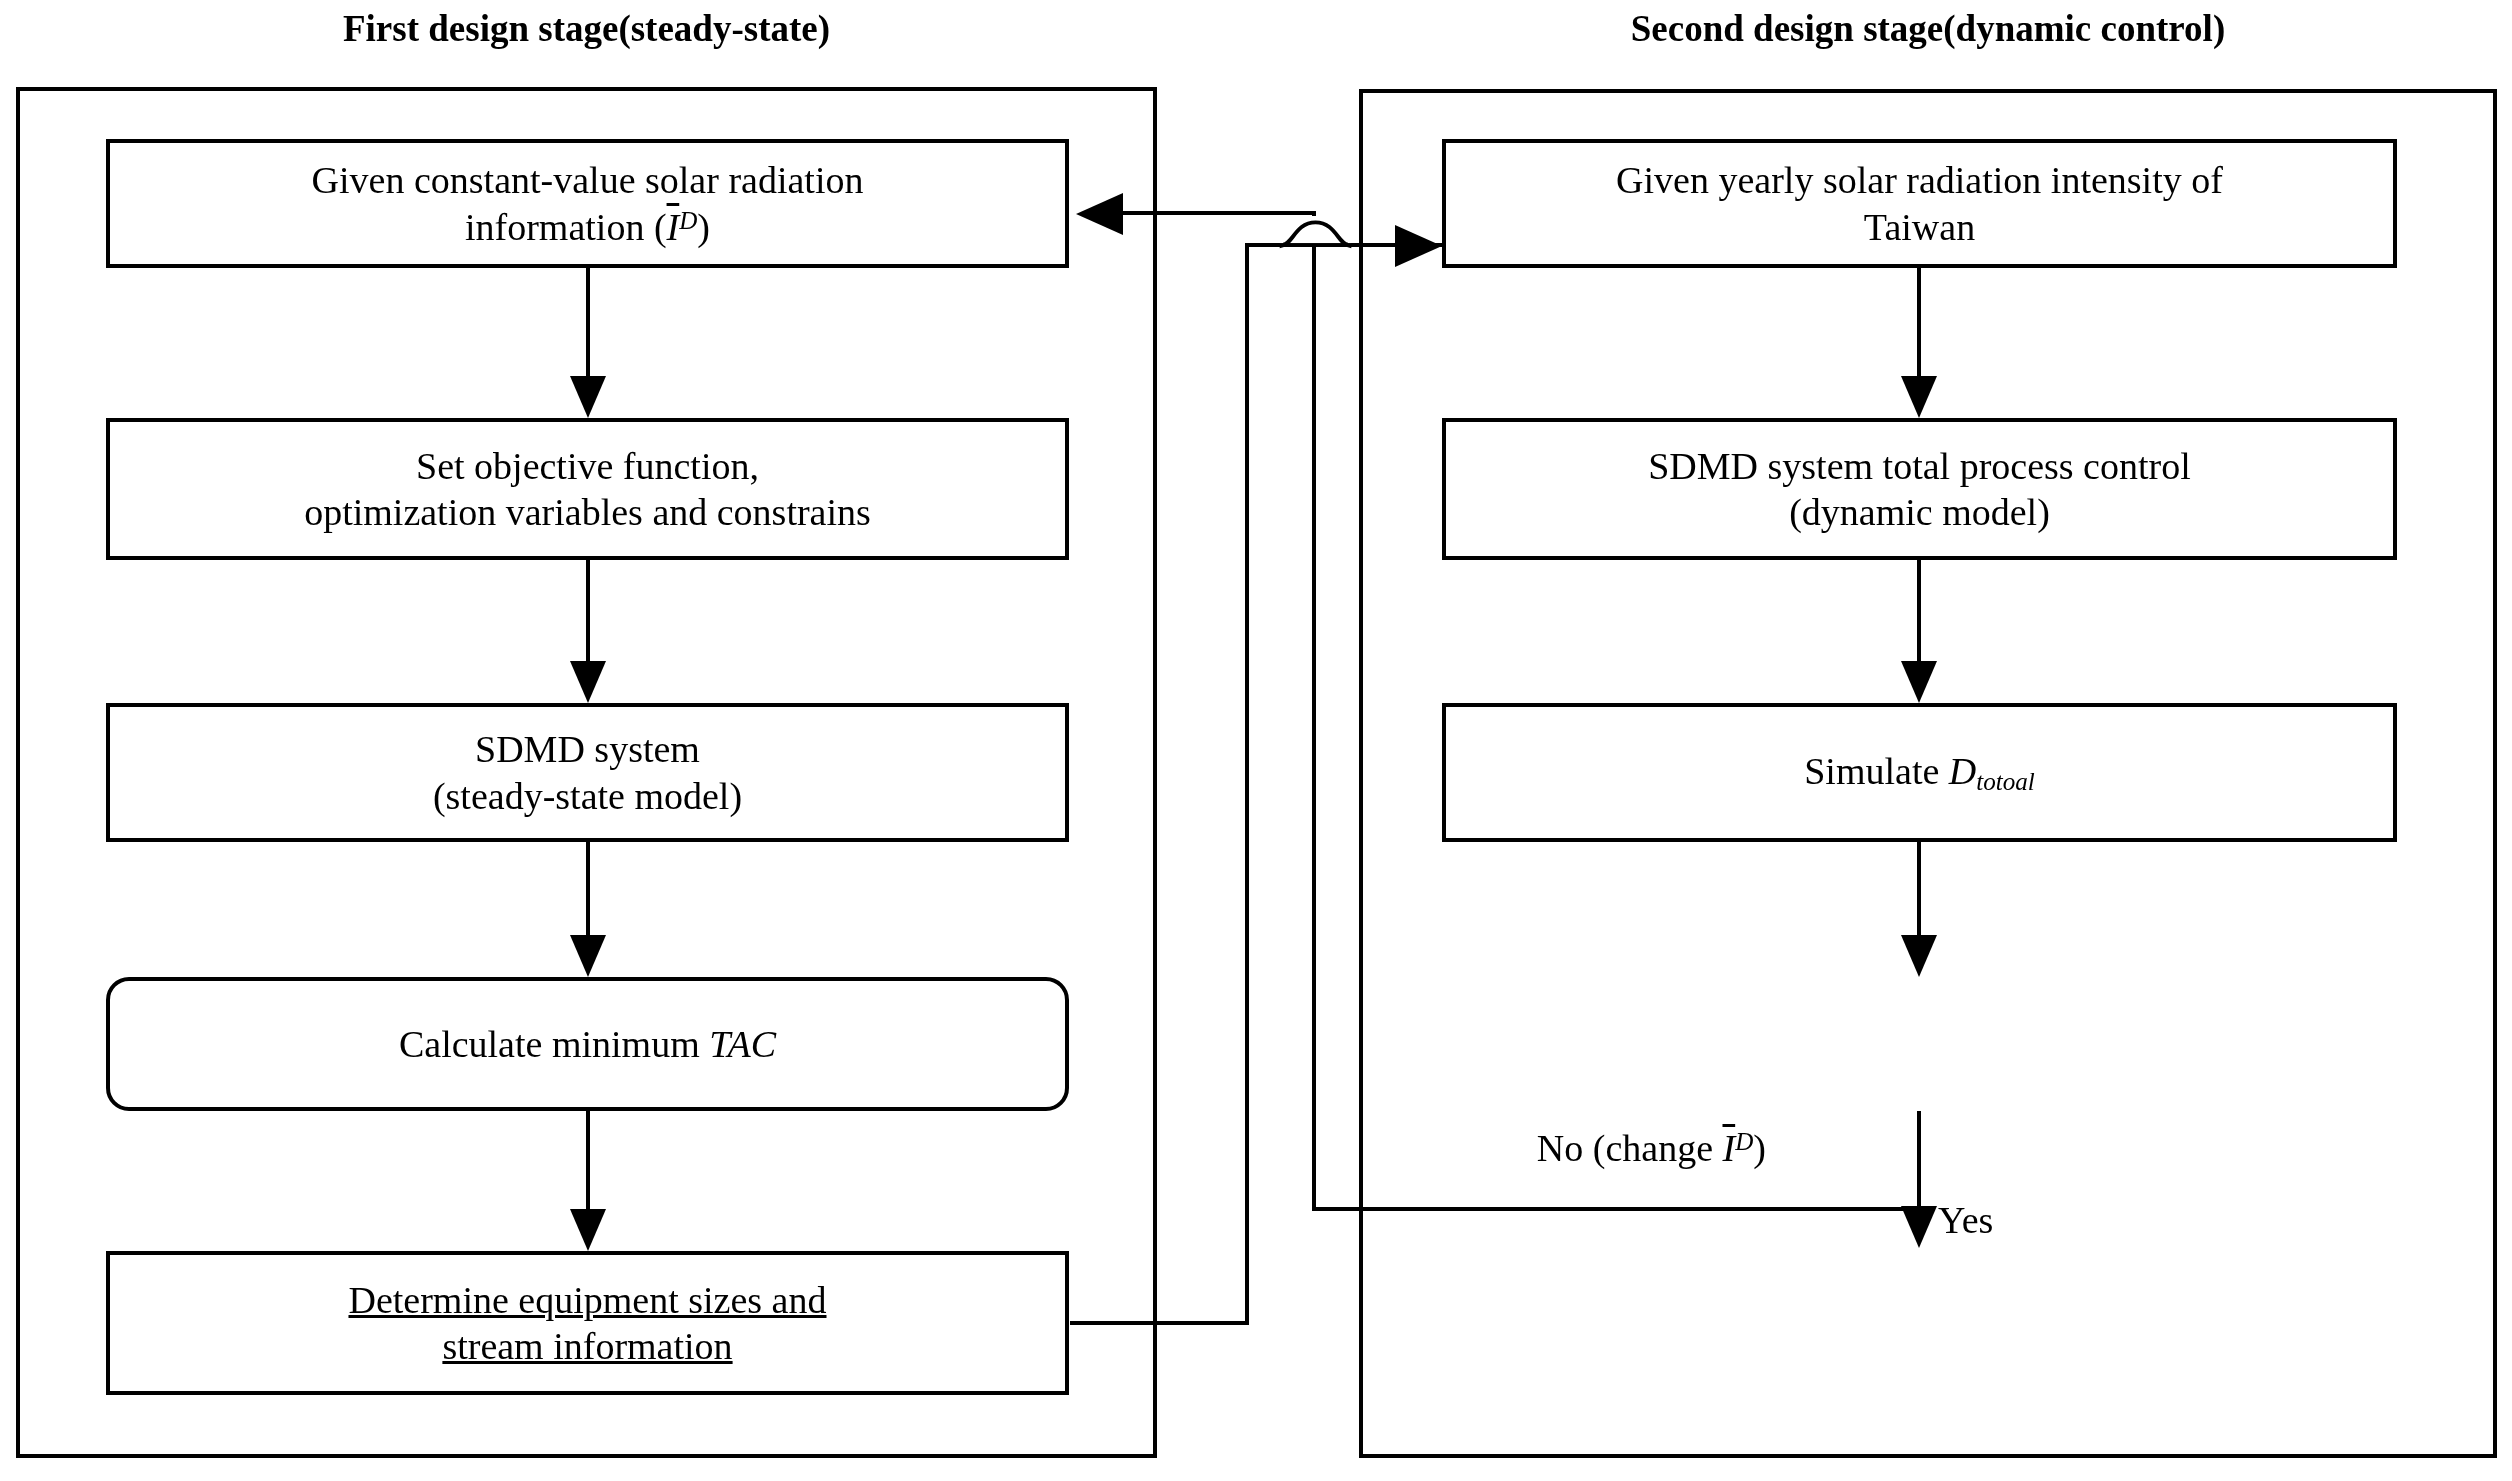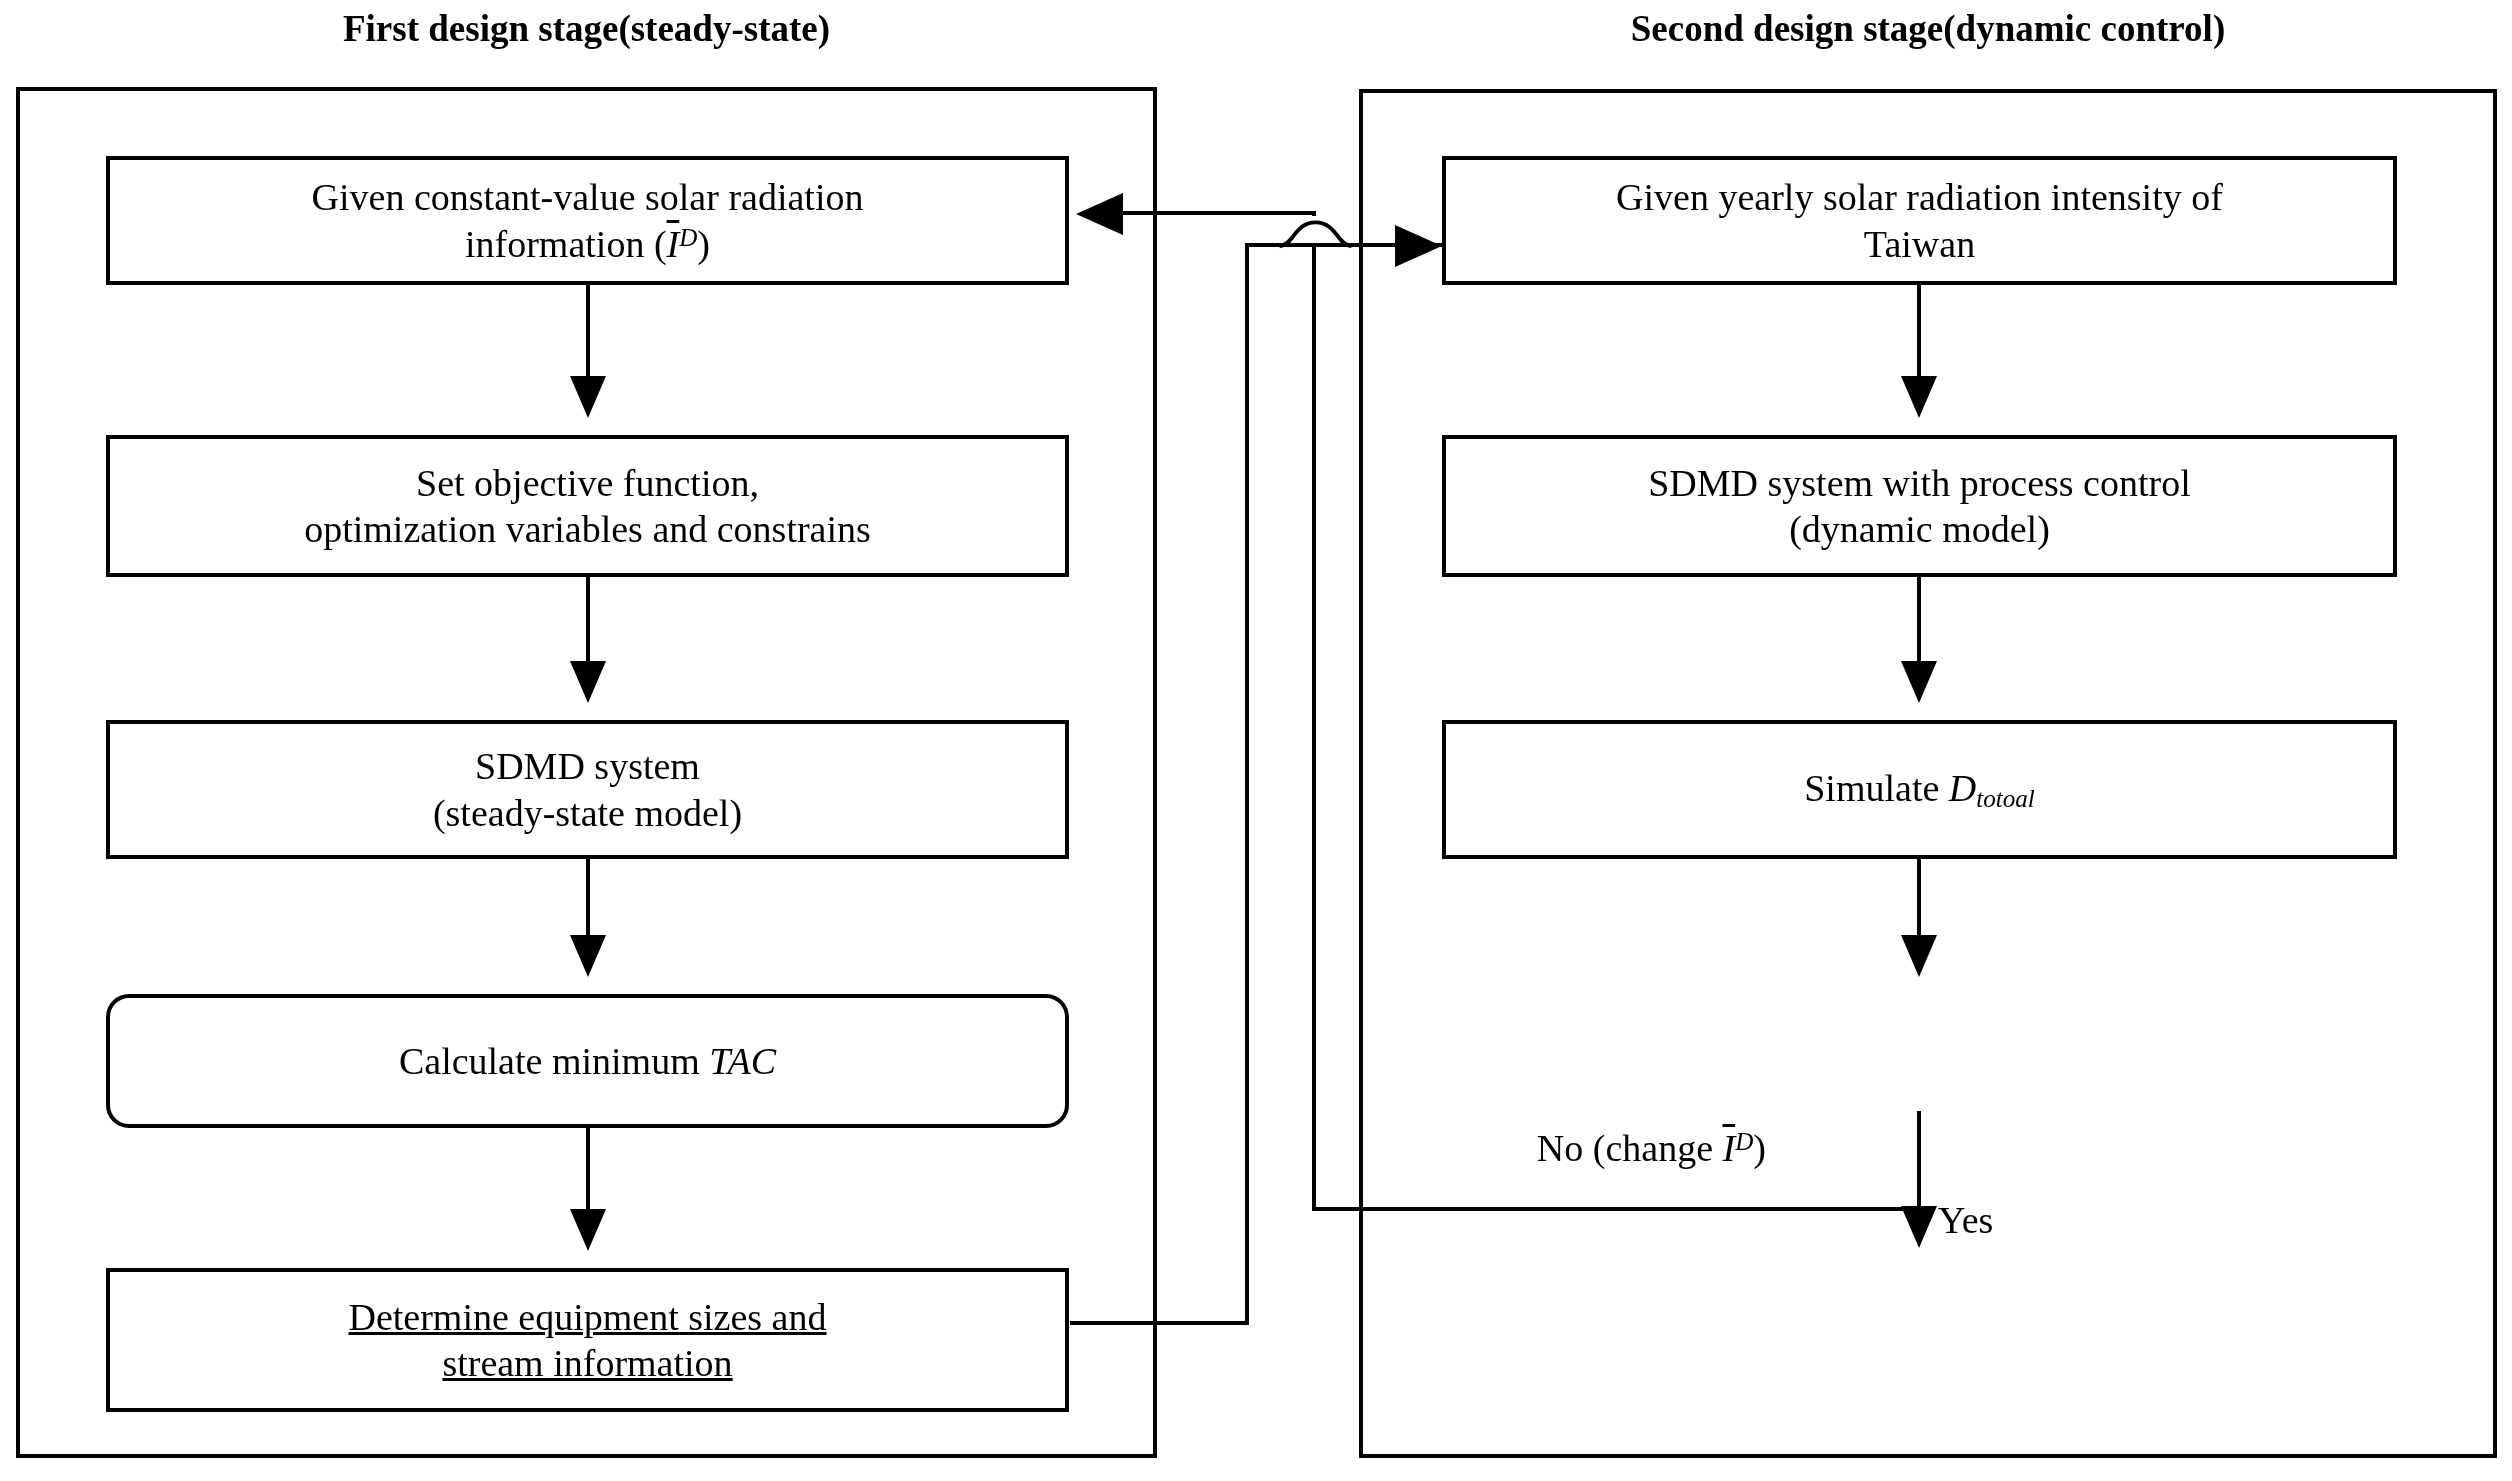--- a/index.html
+++ b/index.html
@@ -47,21 +47,20 @@
     box-sizing: border-box;
     background: #fff;
     display: flex;
     align-items: center;
     justify-content: center;
     text-align: center;
     font-size: 38px;
     line-height: 1.22;
     padding: 3.2px 11.3px;
     z-index: 5;
-    margin-top: 17px;
   }
   .node .txt { display: block; }
 
   
   #node-l1 { left: 106px; top: 139px;  width: 963px; height: 129px; }
   #node-l2 { left: 106px; top: 418px;  width: 963px; height: 142px; }
   #node-l3 { left: 106px; top: 703px;  width: 963px; height: 139px; }
   #node-l4 { left: 106px; top: 977px; width: 963px; height: 134px; border-radius: 23px; }
   #node-l5 { left: 106px; top: 1251px; width: 963px; height: 144px; text-decoration: underline; }
 
@@ -181,21 +180,21 @@
 
   <div class="node" id="node-r1">
     <span class="txt">
       <span>Given yearly solar radiation intensity of</span><br>
       <span>Taiwan</span>
     </span>
   </div>
 
   <div class="node" id="node-r2">
     <span class="txt">
-      <span>SDMD system with process control</span><br>
+      <span>SDMD system total process control</span><br>
       <span>(dynamic model)</span>
     </span>
   </div>
 
   <div class="node" id="node-r3">
     <span class="txt">
       <span>Simulate </span><span class="ital">D</span><span class="sub">totoal</span>
     </span>
   </div>
 

